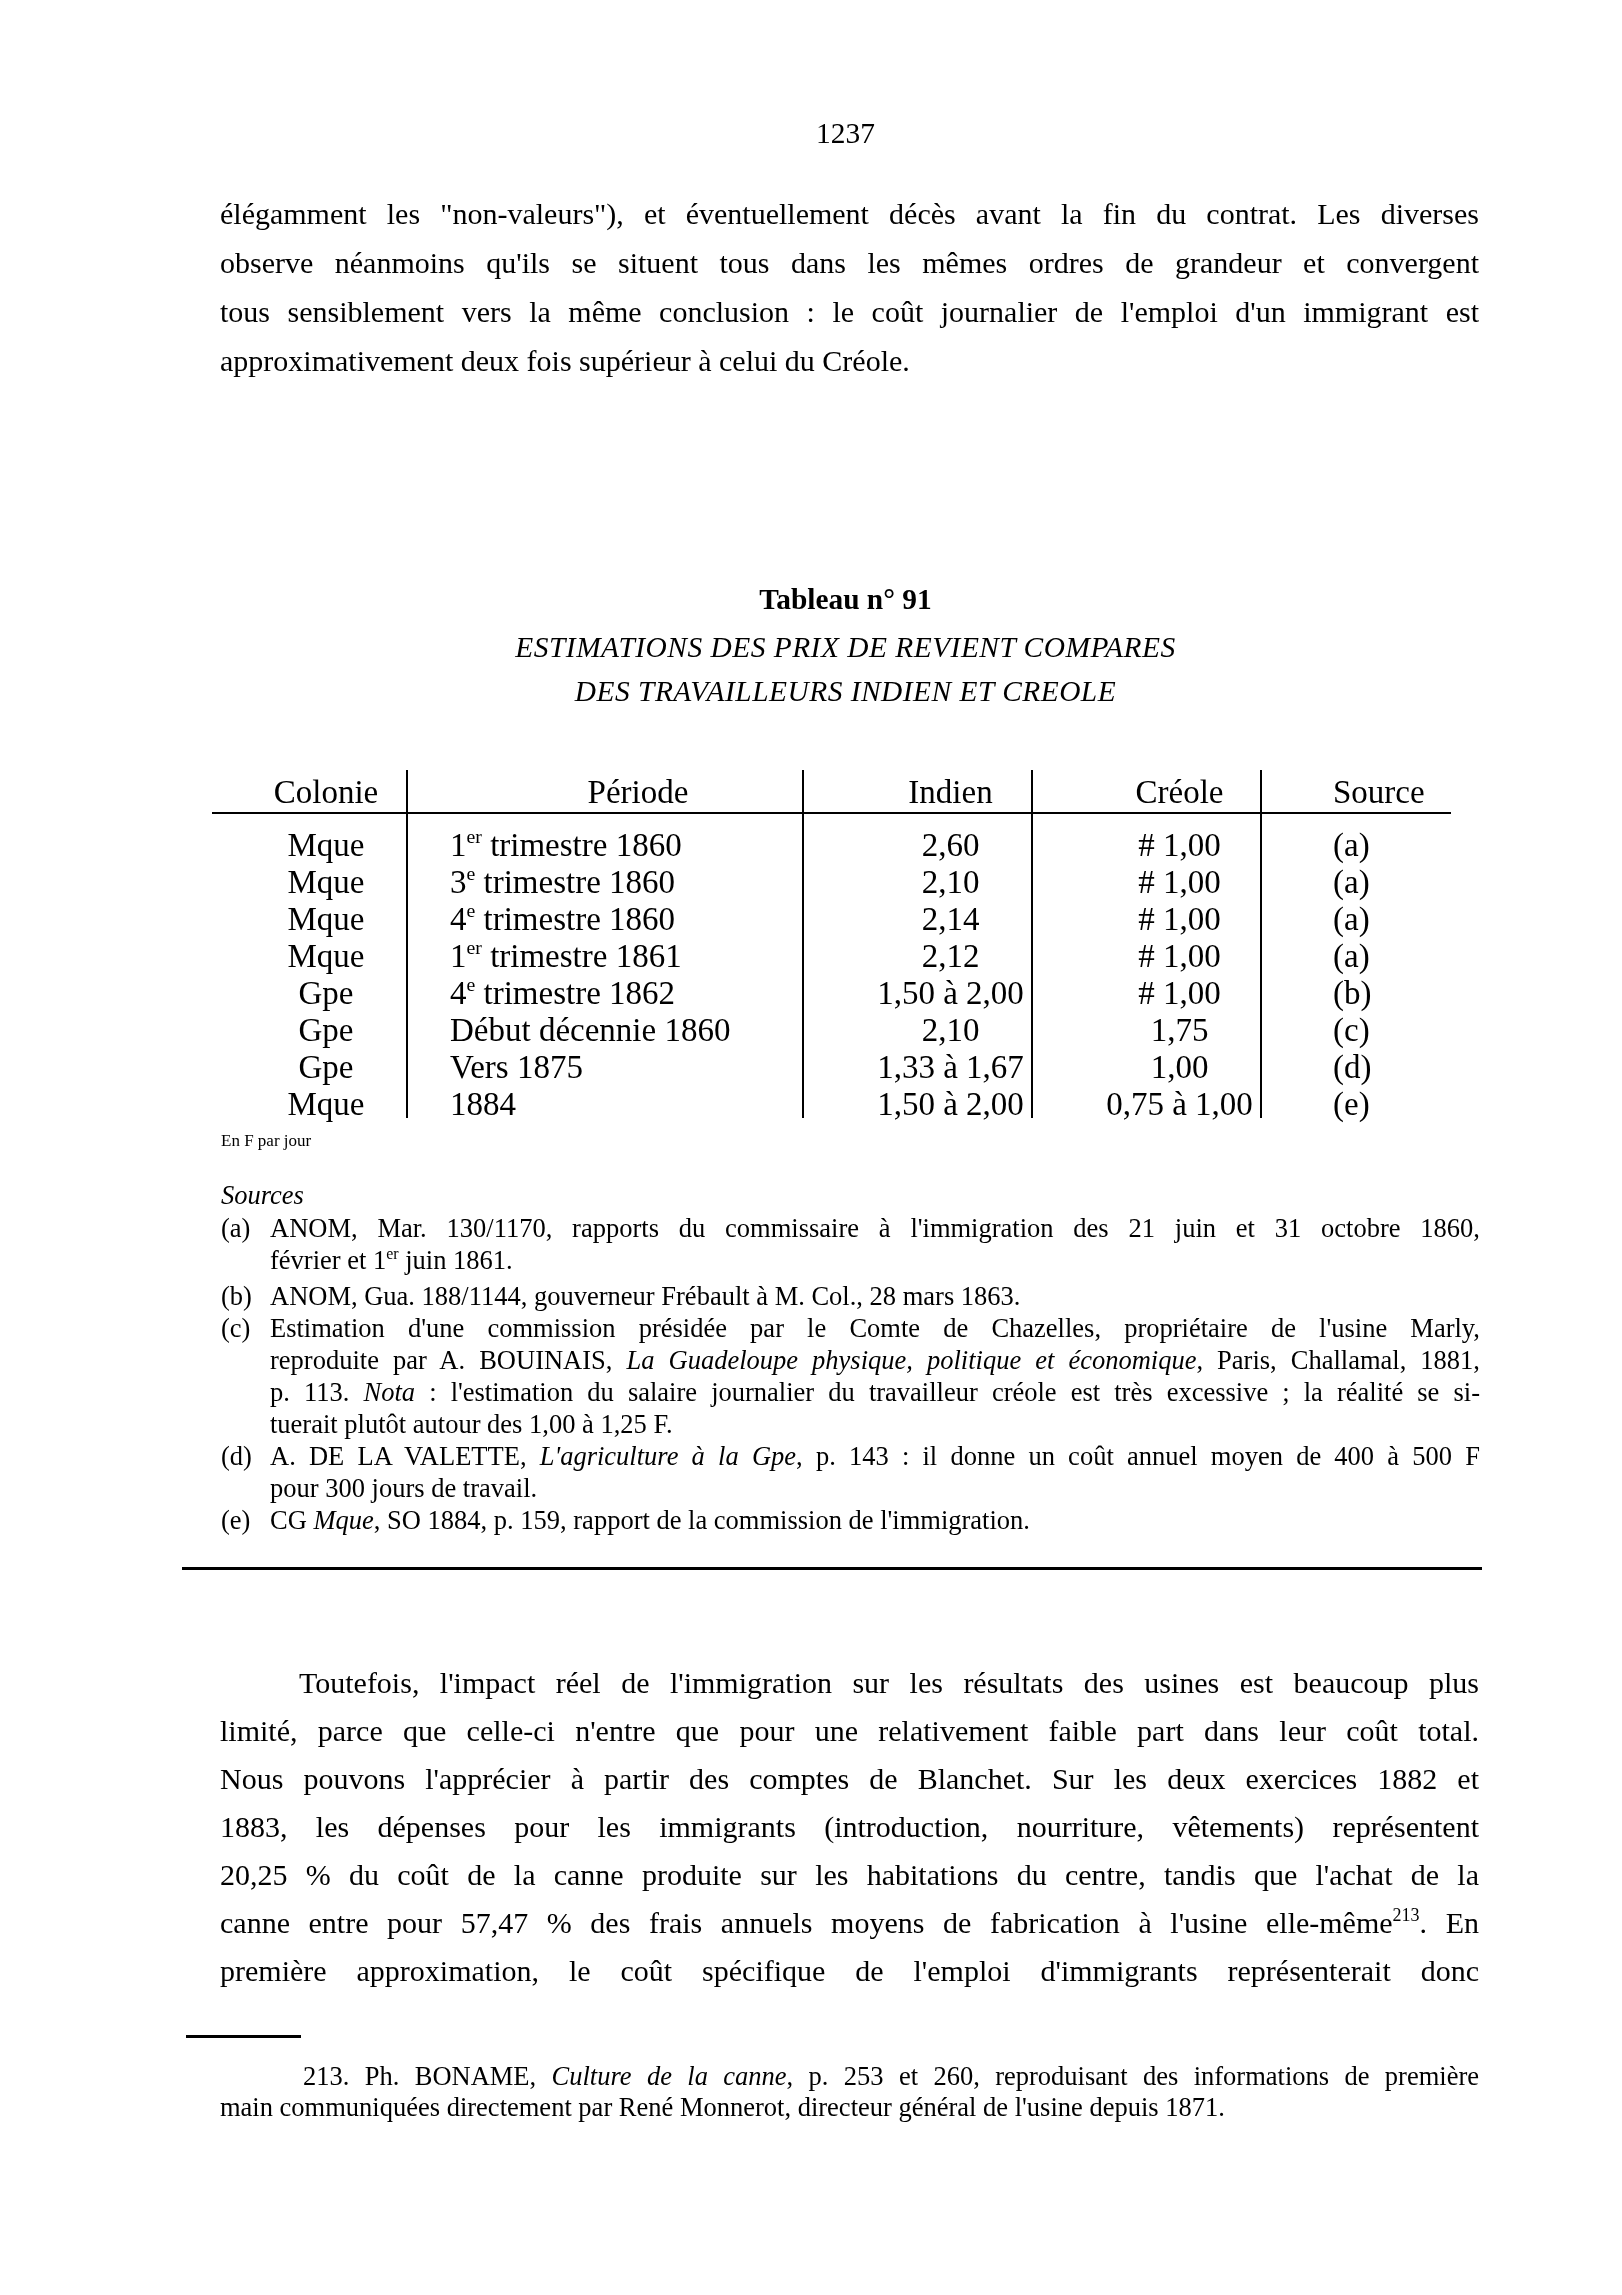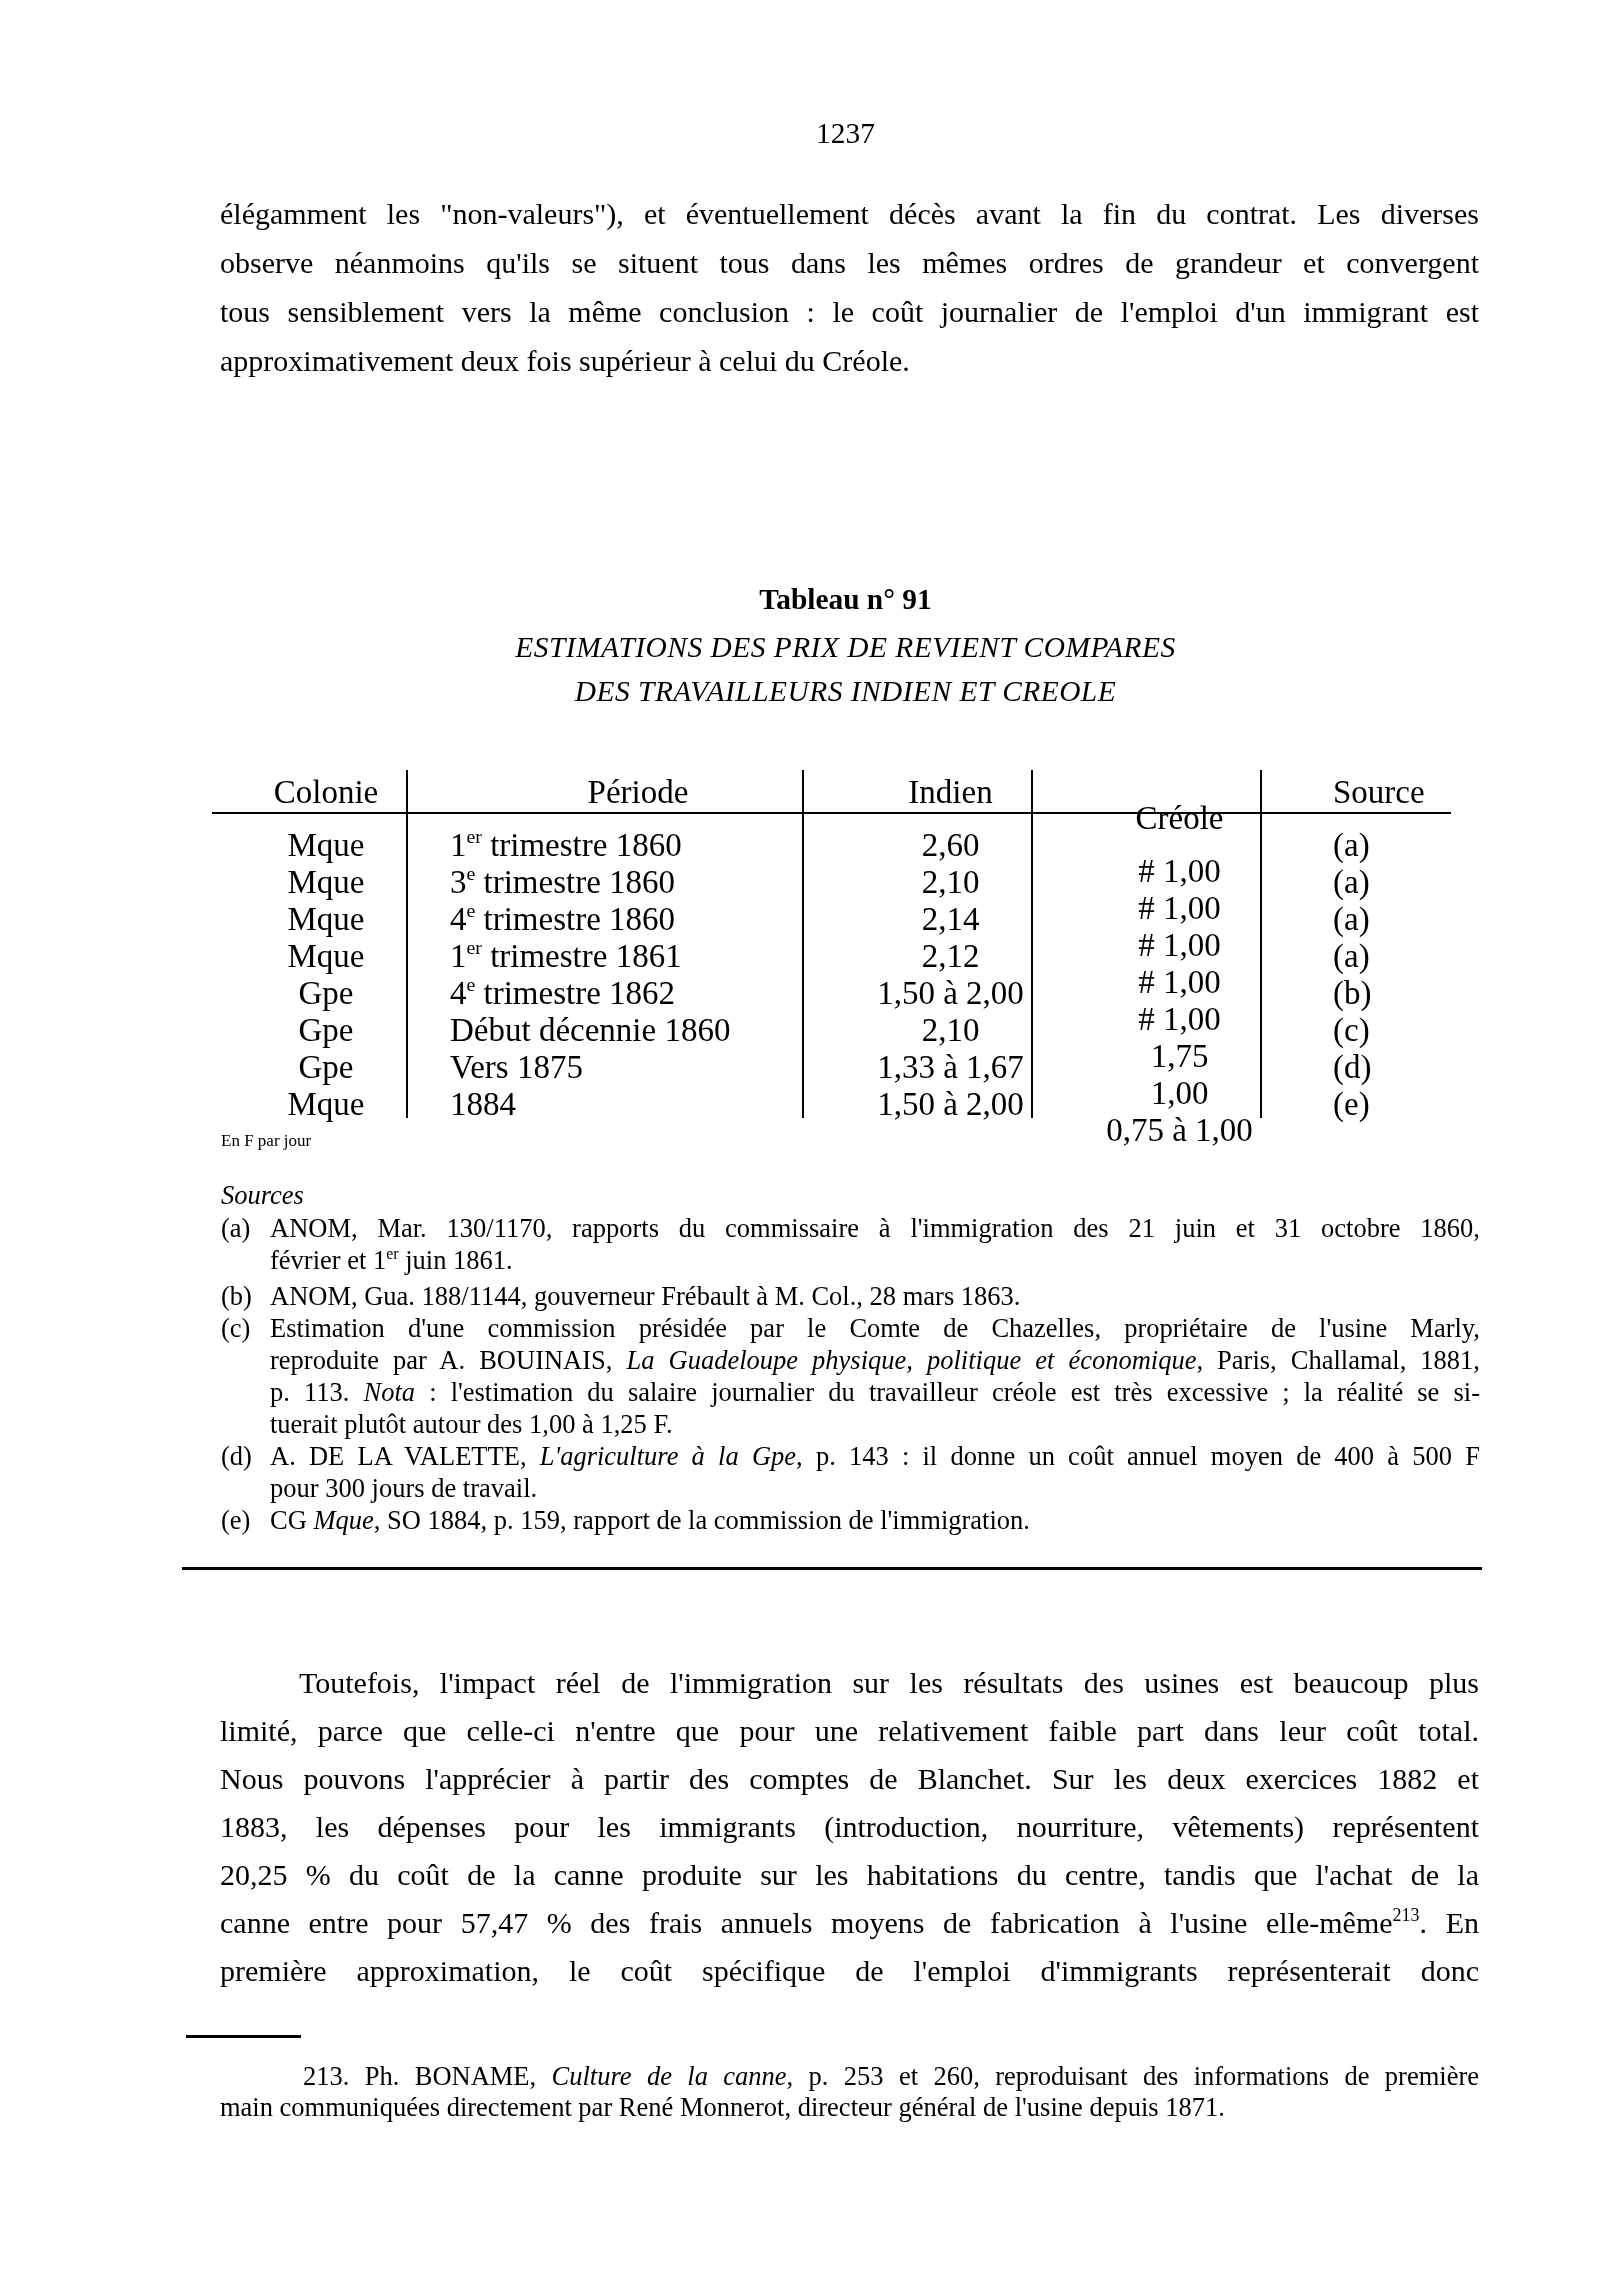--- a/index.html
+++ b/index.html
@@ -13,21 +13,21 @@
   .table-title { left:0; width:1623px; text-align:center; font-size:29.4px; font-weight:bold; top:583px; }
   .table-sub { left:0; width:1623px; text-align:center; font-size:29.4px; font-style:italic; letter-spacing:0.5px; }
   .tbl { left:178px; top:770px; width:1239px; }
   .tbl .hdr { position:relative; height:42px; border-bottom:2.5px solid #000; }
   .tbl .cell { position:absolute; font-size:33px; white-space:nowrap; }
   .tbl .vline { position:absolute; top:0; width:1.5px; background:#000; }
   .c-col { left:0; width:228px; text-align:center; }
   .c-per { left:238px; width:393px; text-align:left; }
   .c-per-h { left:228px; width:396px; text-align:center; }
   .c-ind { left:624px; width:229px; text-align:center; }
-  .c-cre { left:853px; width:229px; text-align:center;margin-top:26px; }
+  .c-cre { left:853px; width:229px; text-align:center; }
   .c-src { left:1121px; width:157px; text-align:left; }
   .row { position:relative; height:37px; }
   sup { font-size:0.6em; vertical-align:0; position:relative; top:-0.65em; }
   .unit { left:187px; top:1131px; font-size:17px; }
   .sources-title { left:187px; top:1180px; font-size:26.5px; font-style:italic; }
   .src-list { left:187px; top:1212px; width:1259px; font-size:26.5px; line-height:32px; }
   .src-item { position:relative; padding-left:49px; text-align:justify; }
   .src-item .lbl { position:absolute; left:0; top:0; }
   .src-item .ln { display:block; text-align:justify; text-align-last:justify; white-space:nowrap; }
   .src-item .ln.last { text-align-last:left; }

